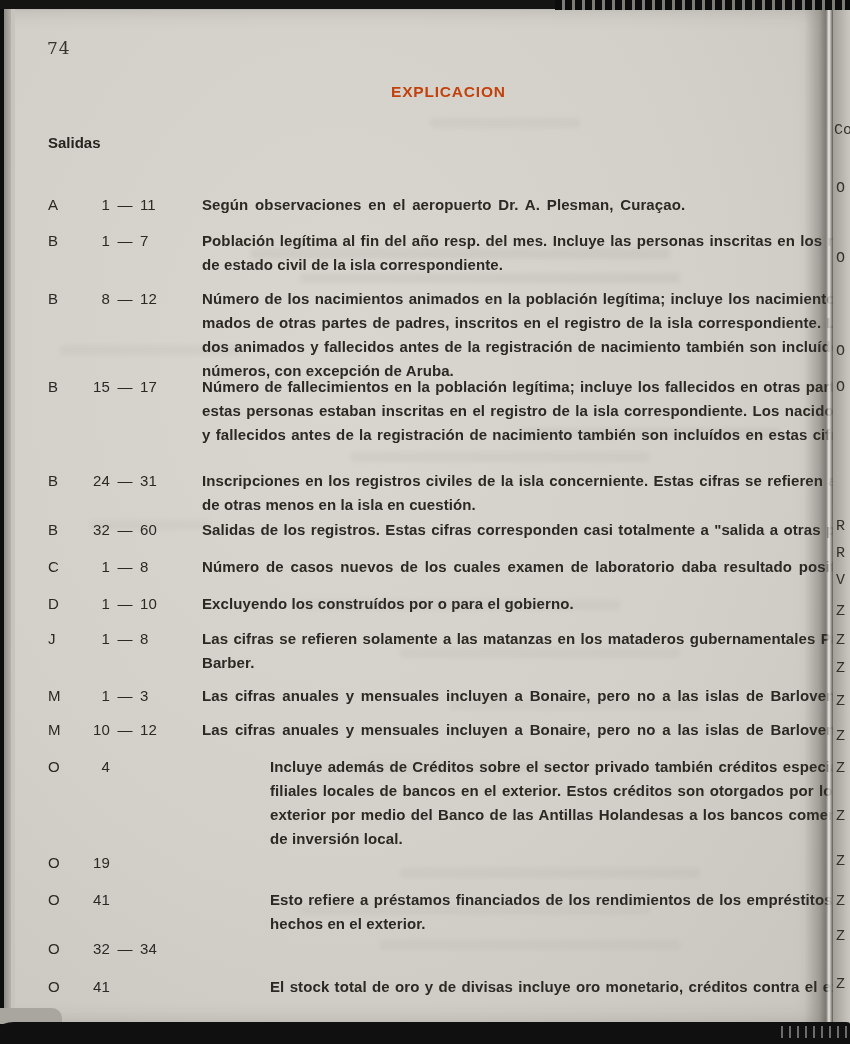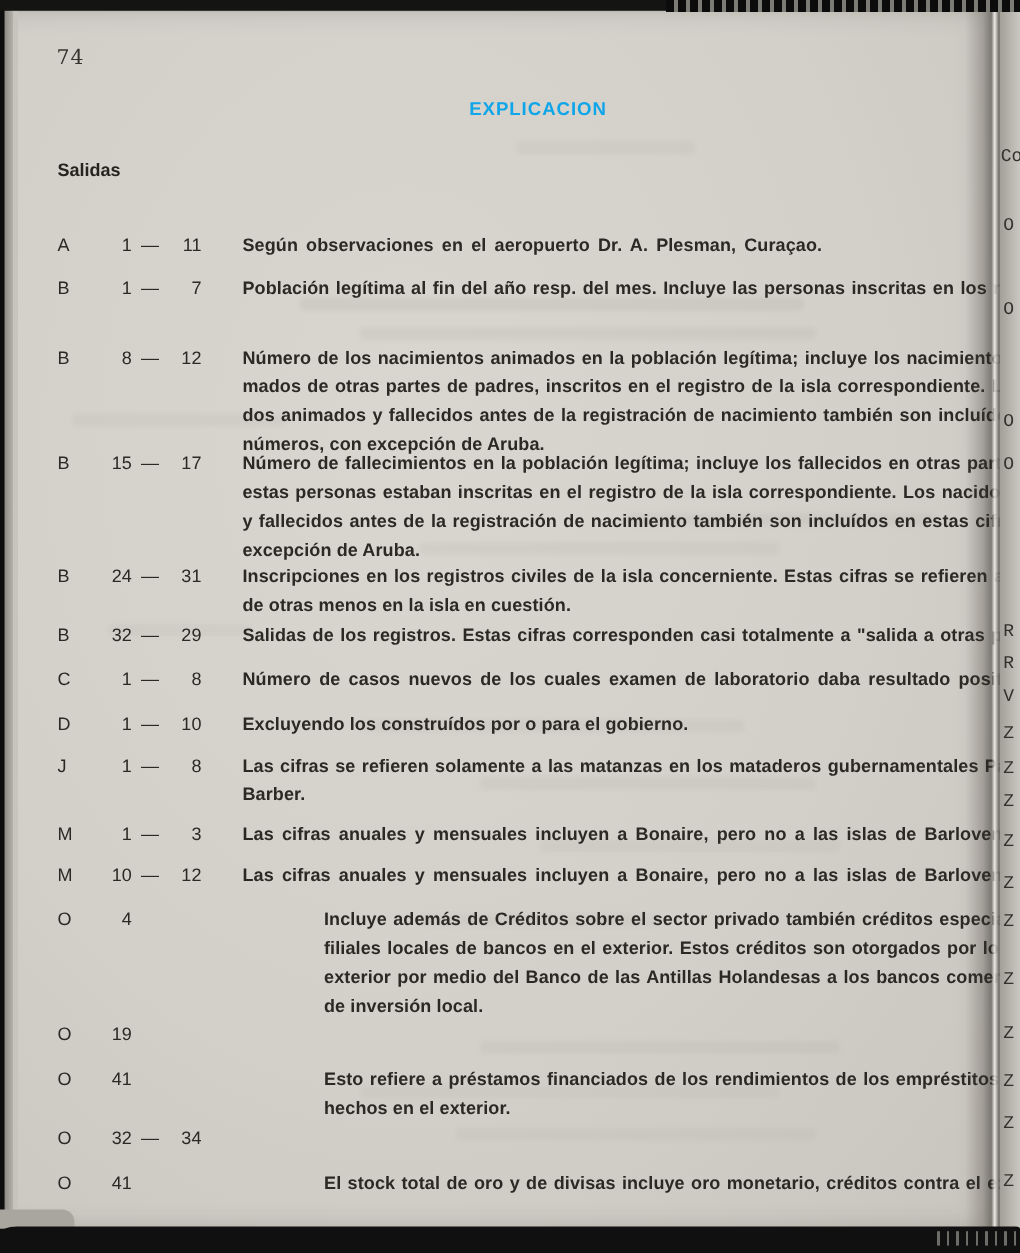--- a/index.html
+++ b/index.html
@@ -30,30 +30,30 @@
         border-radius:14px 4px 0 0 / 6px 2px 0 0;}
   .hatch-bottom{position:absolute;left:775px;top:1026px;width:75px;height:12px;
         background:repeating-linear-gradient(90deg,#101010 0 6px,#6e6c68 6px 8px);}
   .corner-grey{position:absolute;left:0;top:1008px;width:62px;height:16px;background:#a9a6a0;
         border-radius:0 10px 2px 0;}
 
   
   .pageno{position:absolute;left:47px;top:38px;font-family:"DejaVu Serif",serif;
         font-size:17px;color:#35332d;letter-spacing:1px;}
   .title{position:absolute;left:391px;top:83px;font-weight:700;font-size:15.5px;
-        letter-spacing:0.8px;color:#0ea5e9;}
+        letter-spacing:0.8px;color:#c2410c;}
   .colhdr{position:absolute;left:48px;top:134px;font-weight:700;font-size:15px;color:#26241e;}
 
   .row{position:absolute;left:48px;width:786px;display:flex;align-items:flex-start;
         font-size:15px;color:#2b2923;letter-spacing:0.1px;}
   .code{flex:0 0 154px;display:flex;line-height:24px;}
   .code .l{width:38px;}
   .code .n1{width:24px;text-align:right;}
   .code .dash{width:30px;text-align:center;}
-  .code .n2{width:28px;text-align:right;}
+  .code .n2{width:28px;text-align:left;}
   .desc{flex:1;min-width:0;font-weight:bold;}
   .desc.indent{padding-left:68px;}
   .line{line-height:24px;white-space:nowrap;overflow:hidden;width:100%;}
   .line.j{text-align:justify;text-align-last:justify;-moz-text-align-last:justify;word-spacing:1px;}
   .line.w{word-spacing:2.5px;}
 
   
   .ghost{position:absolute;background:#6b6860;filter:blur(2px);border-radius:4px;pointer-events:none;}
 </style>
 </head>
@@ -99,20 +99,21 @@
       </div>
       <div class="row" style="top: 229px;">
         <div class="code">
           <span class="l">B</span>
           <span class="n1">1</span>
           <span class="dash">—</span>
           <span class="n2">7</span>
         </div>
         <div class="desc">
           <div class="line j">Población legítima al fin del año resp. del mes. Incluye las personas inscritas en los registros</div>
+          <div class="line">de estado civil de la isla correspondiente.</div>
         </div>
       </div>
       <div class="row" style="top: 287px;">
         <div class="code">
           <span class="l">B</span>
           <span class="n1">8</span>
           <span class="dash">—</span>
           <span class="n2">12</span>
         </div>
         <div class="desc">
@@ -126,41 +127,40 @@
         <div class="code">
           <span class="l">B</span>
           <span class="n1">15</span>
           <span class="dash">—</span>
           <span class="n2">17</span>
         </div>
         <div class="desc">
           <div class="line j">Número de fallecimientos en la población legítima; incluye los fallecidos en otras partes si</div>
           <div class="line j">estas personas estaban inscritas en el registro de la isla correspondiente. Los nacidos animados</div>
           <div class="line j">y fallecidos antes de la registración de nacimiento también son incluídos en estas cifras, con</div>
-          <div class="line">excepción de Aruba.</div>
         </div>
       </div>
       <div class="row" style="top: 469px;">
         <div class="code">
           <span class="l">B</span>
           <span class="n1">24</span>
           <span class="dash">—</span>
           <span class="n2">31</span>
         </div>
         <div class="desc">
           <div class="line j">Inscripciones en los registros civiles de la isla concerniente. Estas cifras se refieren a entradas</div>
           <div class="line">de otras menos en la isla en cuestión.</div>
         </div>
       </div>
       <div class="row" style="top: 518px;">
         <div class="code">
           <span class="l">B</span>
           <span class="n1">32</span>
           <span class="dash">—</span>
-          <span class="n2">29</span>
+          <span class="n2">60</span>
         </div>
         <div class="desc">
           <div class="line j">Salidas de los registros. Estas cifras corresponden casi totalmente a "salida a otras partes".</div>
         </div>
       </div>
       <div class="row" style="top: 555px;">
         <div class="code">
           <span class="l">C</span>
           <span class="n1">1</span>
           <span class="dash">—</span>

